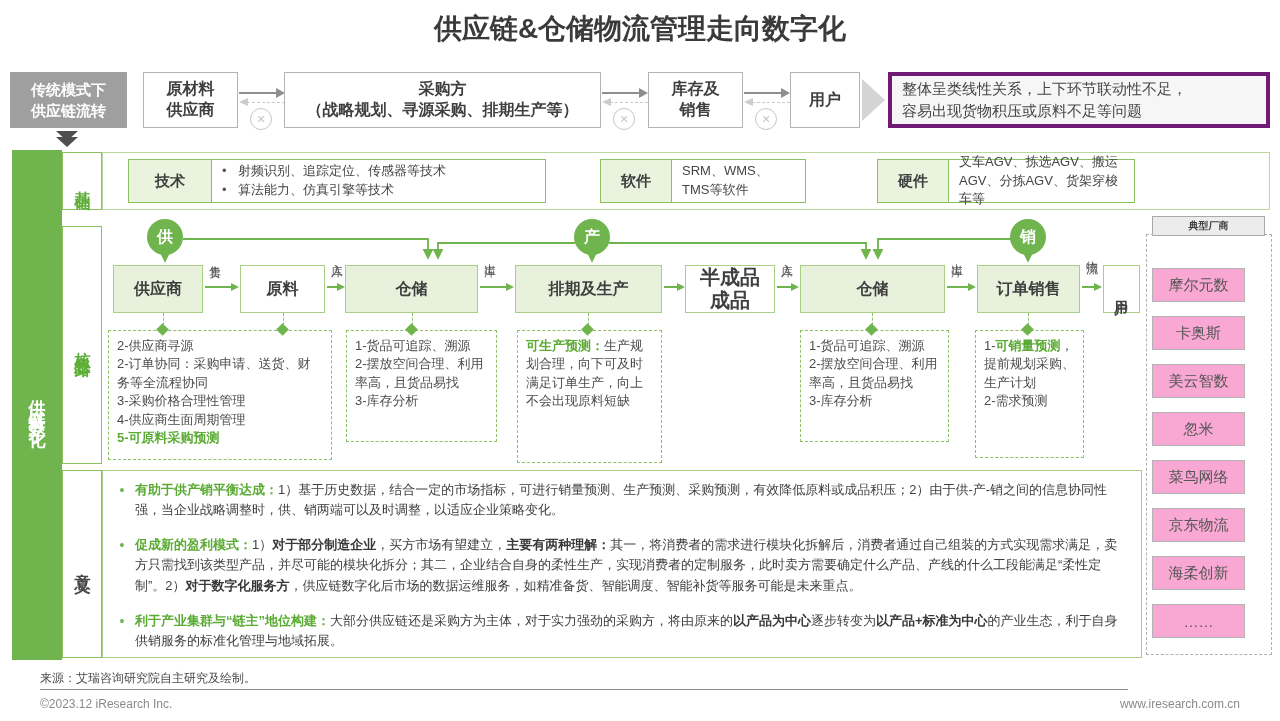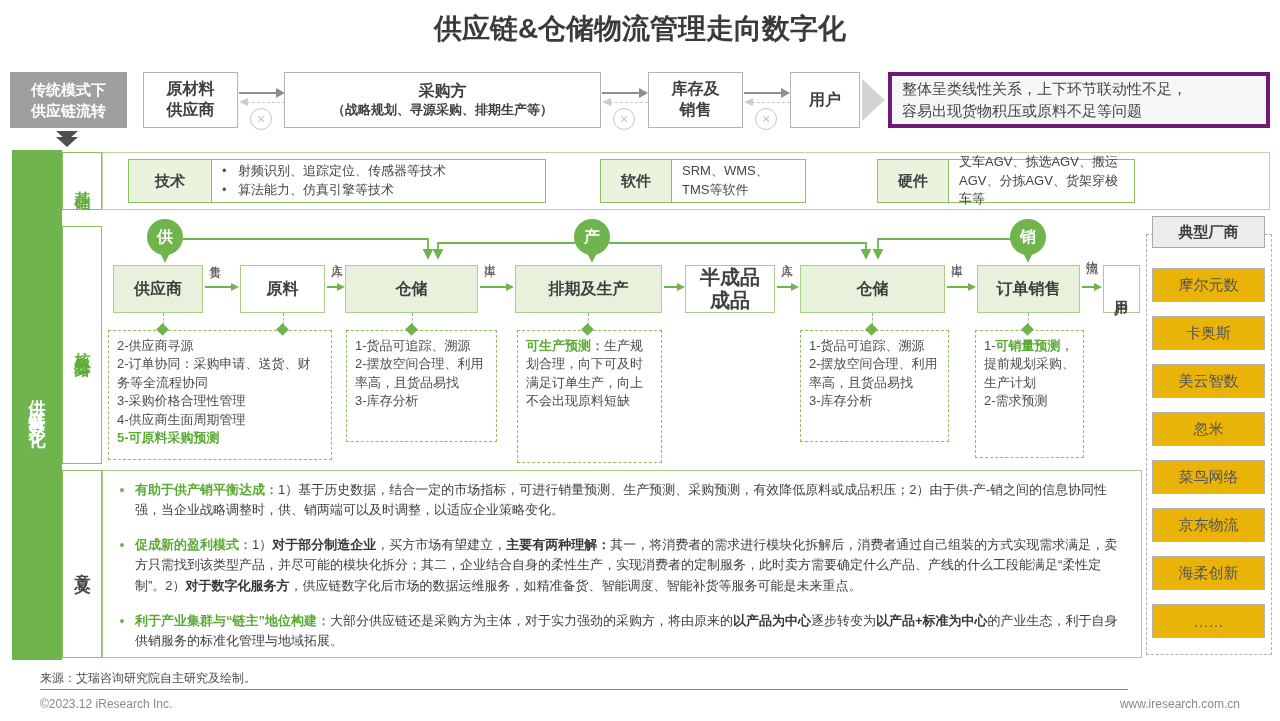--- a/index.html
+++ b/index.html
@@ -7,21 +7,21 @@
           font-family:"Liberation Sans","DejaVu Sans",sans-serif;color:#404040;}
   .abs{position:absolute;}
   .title{top:10px;left:0;width:1280px;text-align:center;font-size:28px;font-weight:bold;color:#3a3a3a;}
 
   
   .gray-label{left:10px;top:72px;width:117px;height:56px;background:#9f9f9f;color:#fff;
               font-weight:bold;font-size:15px;display:flex;flex-direction:column;justify-content:center;
               align-items:center;line-height:1.4;text-align:center;}
   .tbox{border:1.5px solid #b3b3b3;background:#fff;display:flex;flex-direction:column;justify-content:center;
         align-items:center;font-weight:bold;font-size:16px;color:#3f3f3f;line-height:1.3;top:72px;height:56px;box-sizing:border-box;}
-  .tbox .sub{font-size:13px;}
+  .tbox .sub{font-size:16px;}
   .conn{top:86px;width:46px;height:46px;}
   .conn-fwd{position:absolute;top:6px;left:0;width:38px;height:2px;background:#8e8e8e;}
   .conn-fwd:after{content:"";position:absolute;right:-8px;top:-4px;border-left:9px solid #8e8e8e;
                   border-top:5px solid transparent;border-bottom:5px solid transparent;}
   .conn-back{position:absolute;top:16px;left:8px;width:38px;border-top:1.5px dashed #c9c9c9;}
   .conn-back:before{content:"";position:absolute;left:-8px;top:-5px;border-right:9px solid #cccccc;
                     border-top:4px solid transparent;border-bottom:4px solid transparent;}
   .conn-x{position:absolute;top:22px;left:11px;width:20px;height:20px;border:1.5px solid #c6c6c6;border-radius:50%;
           color:#c6c6c6;font-size:11px;display:flex;align-items:center;justify-content:center;background:#fff;}
   .problem{left:888px;top:72px;width:382px;height:56px;border:4px solid #701a75;background:#f6f6f6;
@@ -74,23 +74,23 @@
 
   
   .sig-box{left:102px;top:470px;width:1040px;height:188px;border:1px solid #a6cf85;box-sizing:border-box;
            padding:9px 12px 6px 6px;display:flex;flex-direction:column;justify-content:space-between;}
   .sig-row{display:flex;}
   .sig-row .mk{width:26px;text-align:center;color:#6fb44c;font-size:14px;line-height:1.55;}
   .sig-row .tx{flex:1;font-size:13px;line-height:1.55;color:#3f3f3f;}
 
   
   .vendor-wrap{left:1146px;top:234px;width:126px;height:421px;border:1px dashed #b0b0b0;box-sizing:border-box;}
-  .vendor-head{left:1152px;top:216px;width:113px;height:32px;background:#ececec;border:1px solid #a9a9a9;box-sizing:border-box;
-               display:flex;align-items:center;justify-content:center;font-weight:bold;font-size:15px;color:#3f3f3f;z-index:2;}
-  .vendor{left:1152px;width:113px;height:34px;background:#eab308;border:1px solid #b5b5b5;box-sizing:border-box;
+  .vendor-head{left:1152px;top:216px;width:113px;height:20px;background:#ececec;border:1px solid #a9a9a9;box-sizing:border-box;
+               display:flex;align-items:center;justify-content:center;font-weight:bold;font-size:10px;color:#3f3f3f;z-index:2;}
+  .vendor{left:1152px;width:93px;height:34px;background:#f9a8d4;border:1px solid #b5b5b5;box-sizing:border-box;
           display:flex;align-items:center;justify-content:center;font-size:15px;color:#555;}
 
   
   .src{left:40px;top:670px;font-size:12px;color:#4a4a4a;}
   .footline{left:40px;top:689px;width:1088px;height:1px;background:#8a8a8a;}
   .copyright{left:40px;top:697px;font-size:12px;color:#8a8a8a;}
   .website{left:1040px;top:697px;width:200px;text-align:right;font-size:12px;color:#8a8a8a;}
 </style>
 </head>
 <body>

